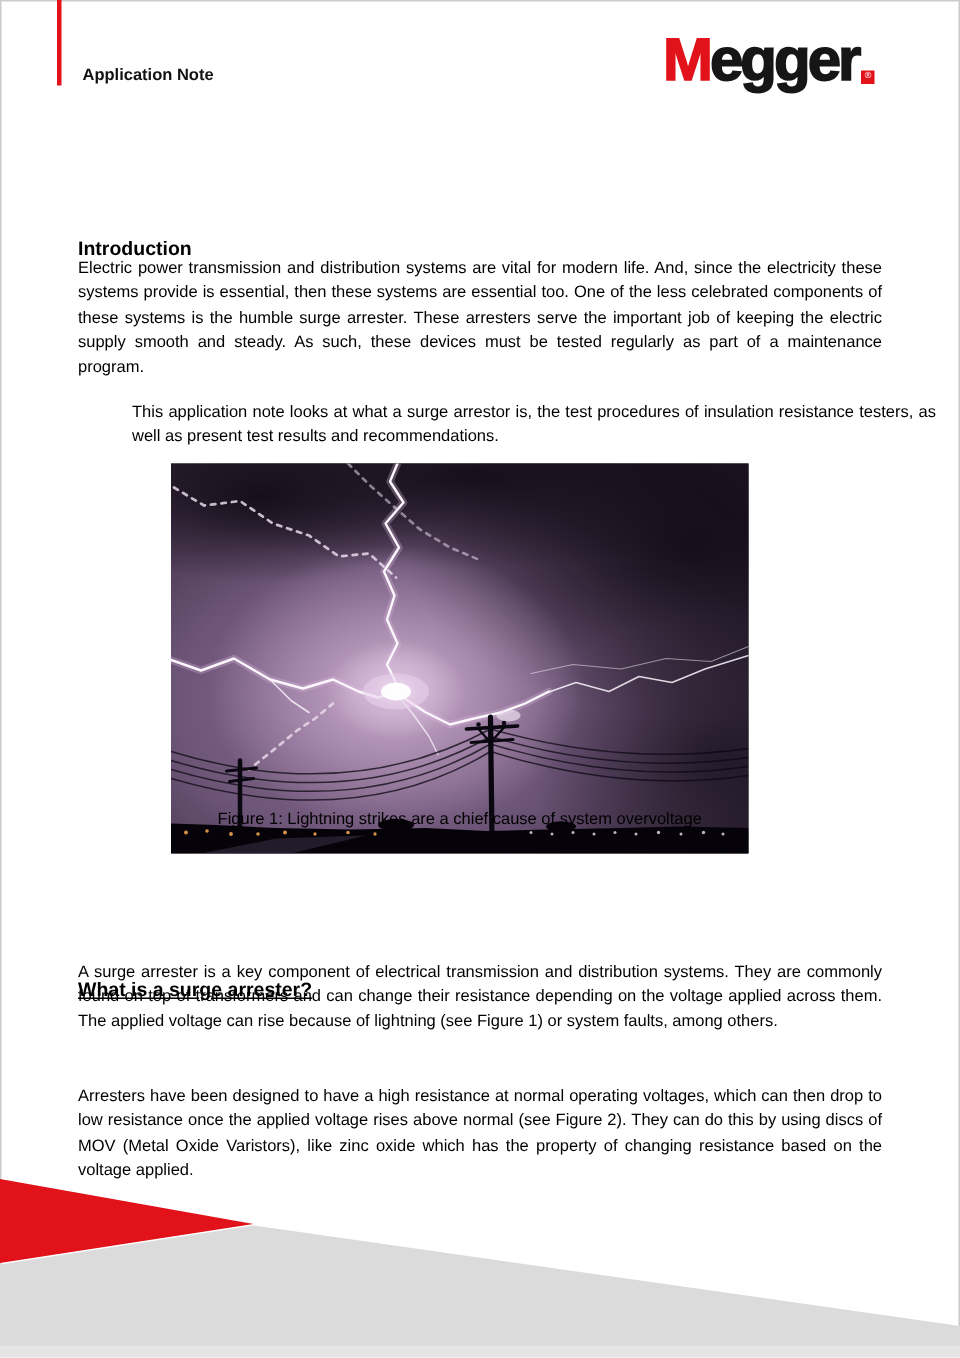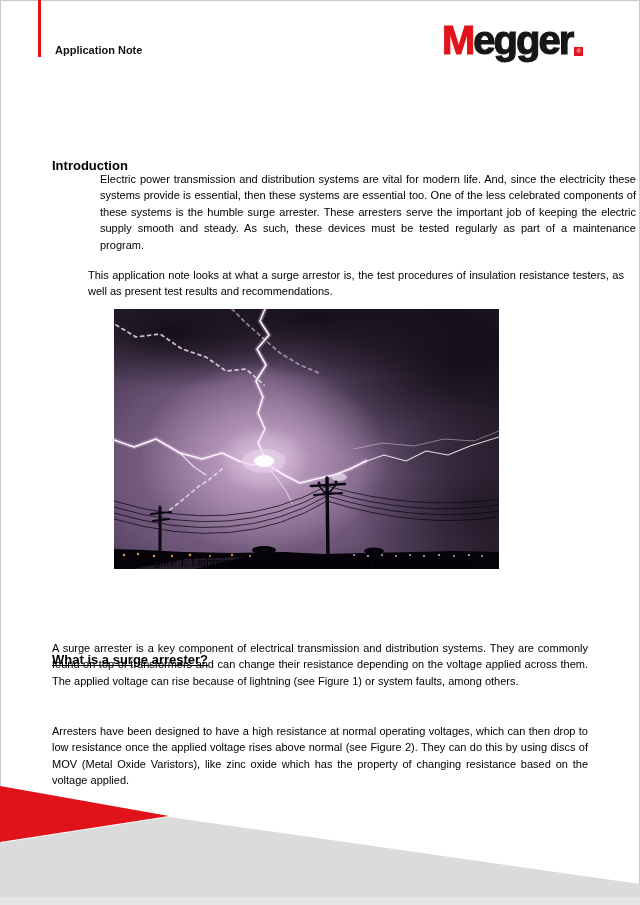--- a/index.html
+++ b/index.html
@@ -77,36 +77,36 @@
   .h-intro { top: 158px; }
   .h-arrester { top: 652px; text-decoration: underline; }
   .body-par {
     position: absolute;
     left: 52px;
     width: 536px;
     font-size: 11px;
     line-height: 16.4px;
     text-align: justify;
   }
-  .p-intro-1 { top: 171px; margin-left: 48px; }
+  .p-intro-1 { top: 171px; }
   .p-intro-2 { top: 267px; margin-left: 36px; }
   .p-arr-1 { top: 640px; }
   .p-arr-2 { top: 723px; }
 
   
   .figure {
     position: absolute;
     left: 114px; top: 309px;
     width: 385px; height: 260px;
     background: #17101c;
   }
   .figure svg { display: block; width: 100%; height: 100%; }
   .fig-caption {
     position: absolute;
-    left: 114px; top: 556px;
+    left: 114px; top: 540px;
     width: 385px;
     text-align: center;
     font-size: 11px;
   }
 
   
   .footer-art {
     position: absolute;
     left: 0; top: 785px;
     width: 640px; height: 120px;

